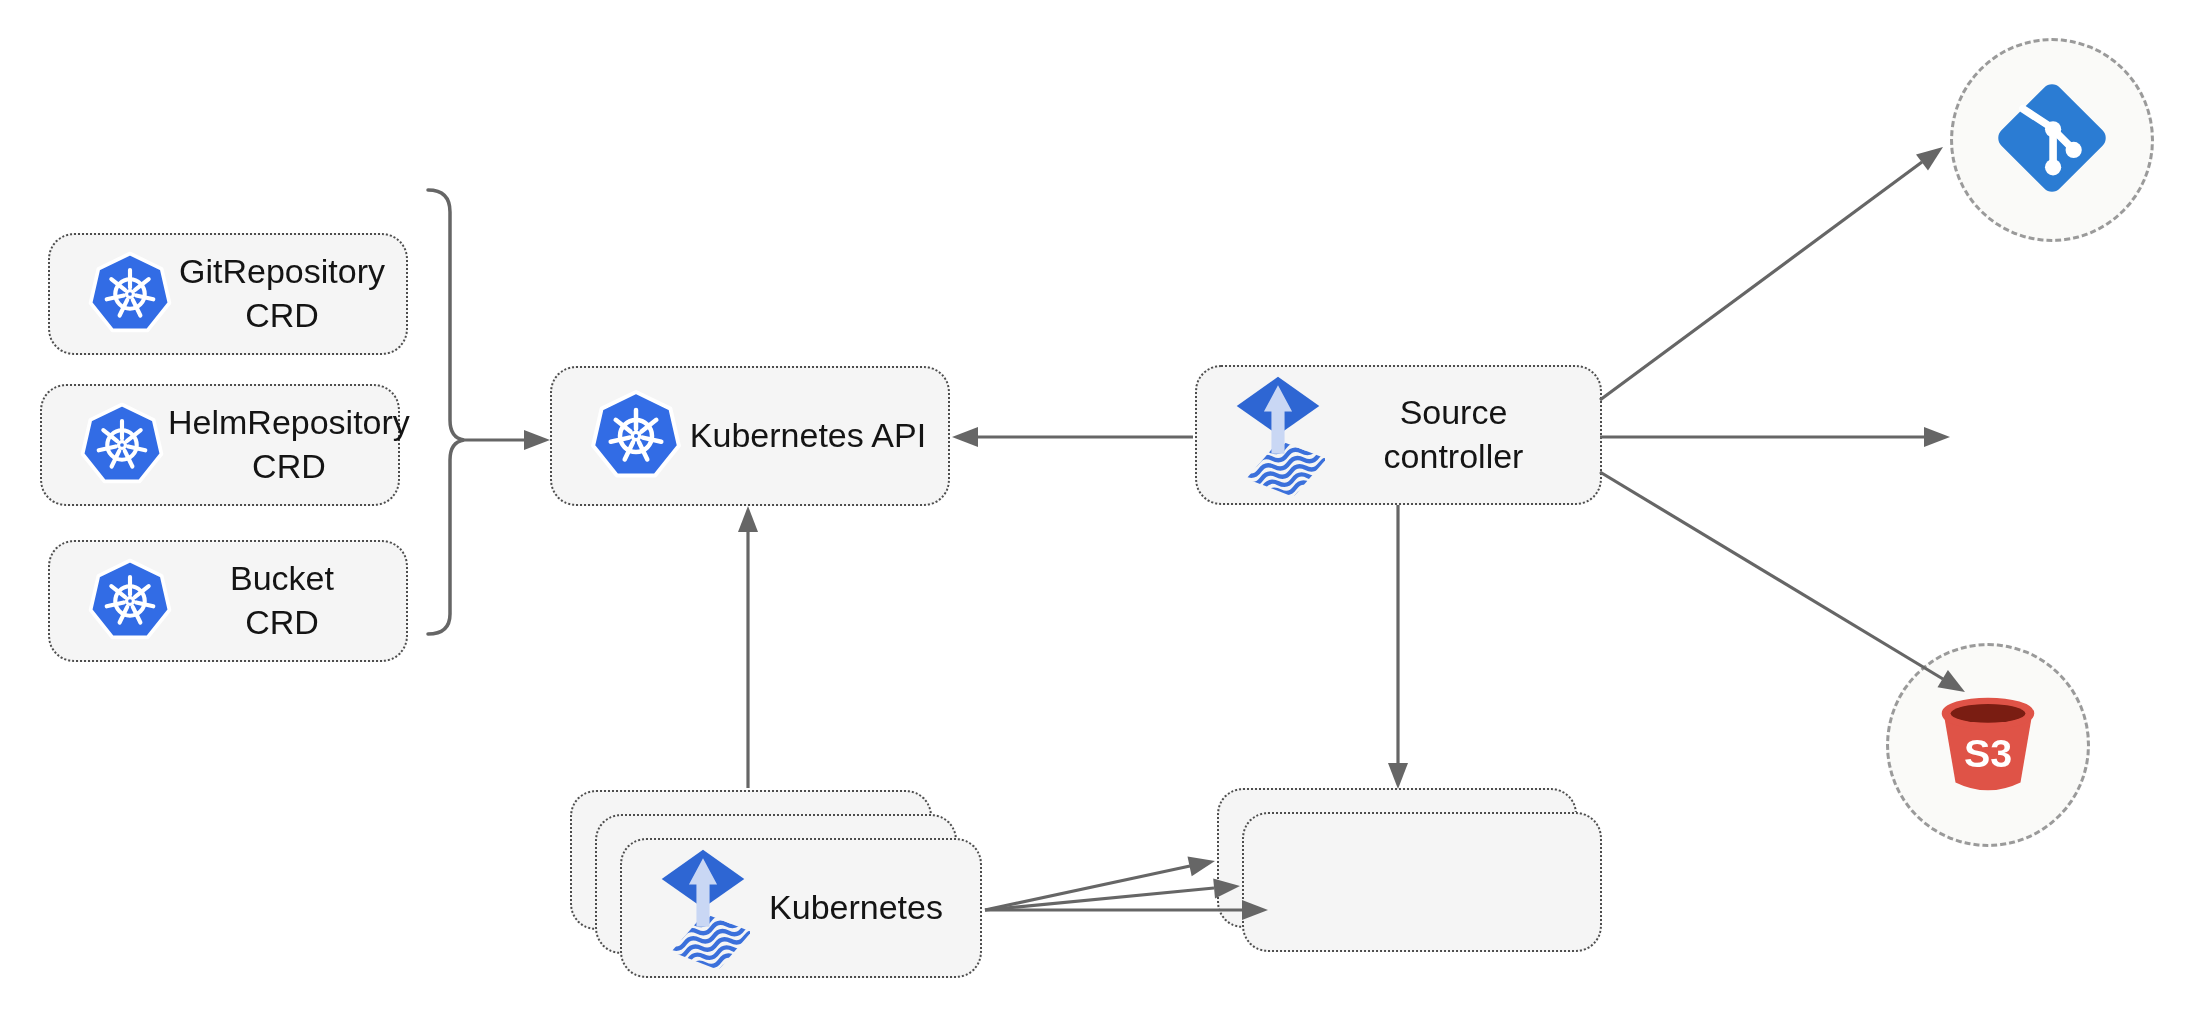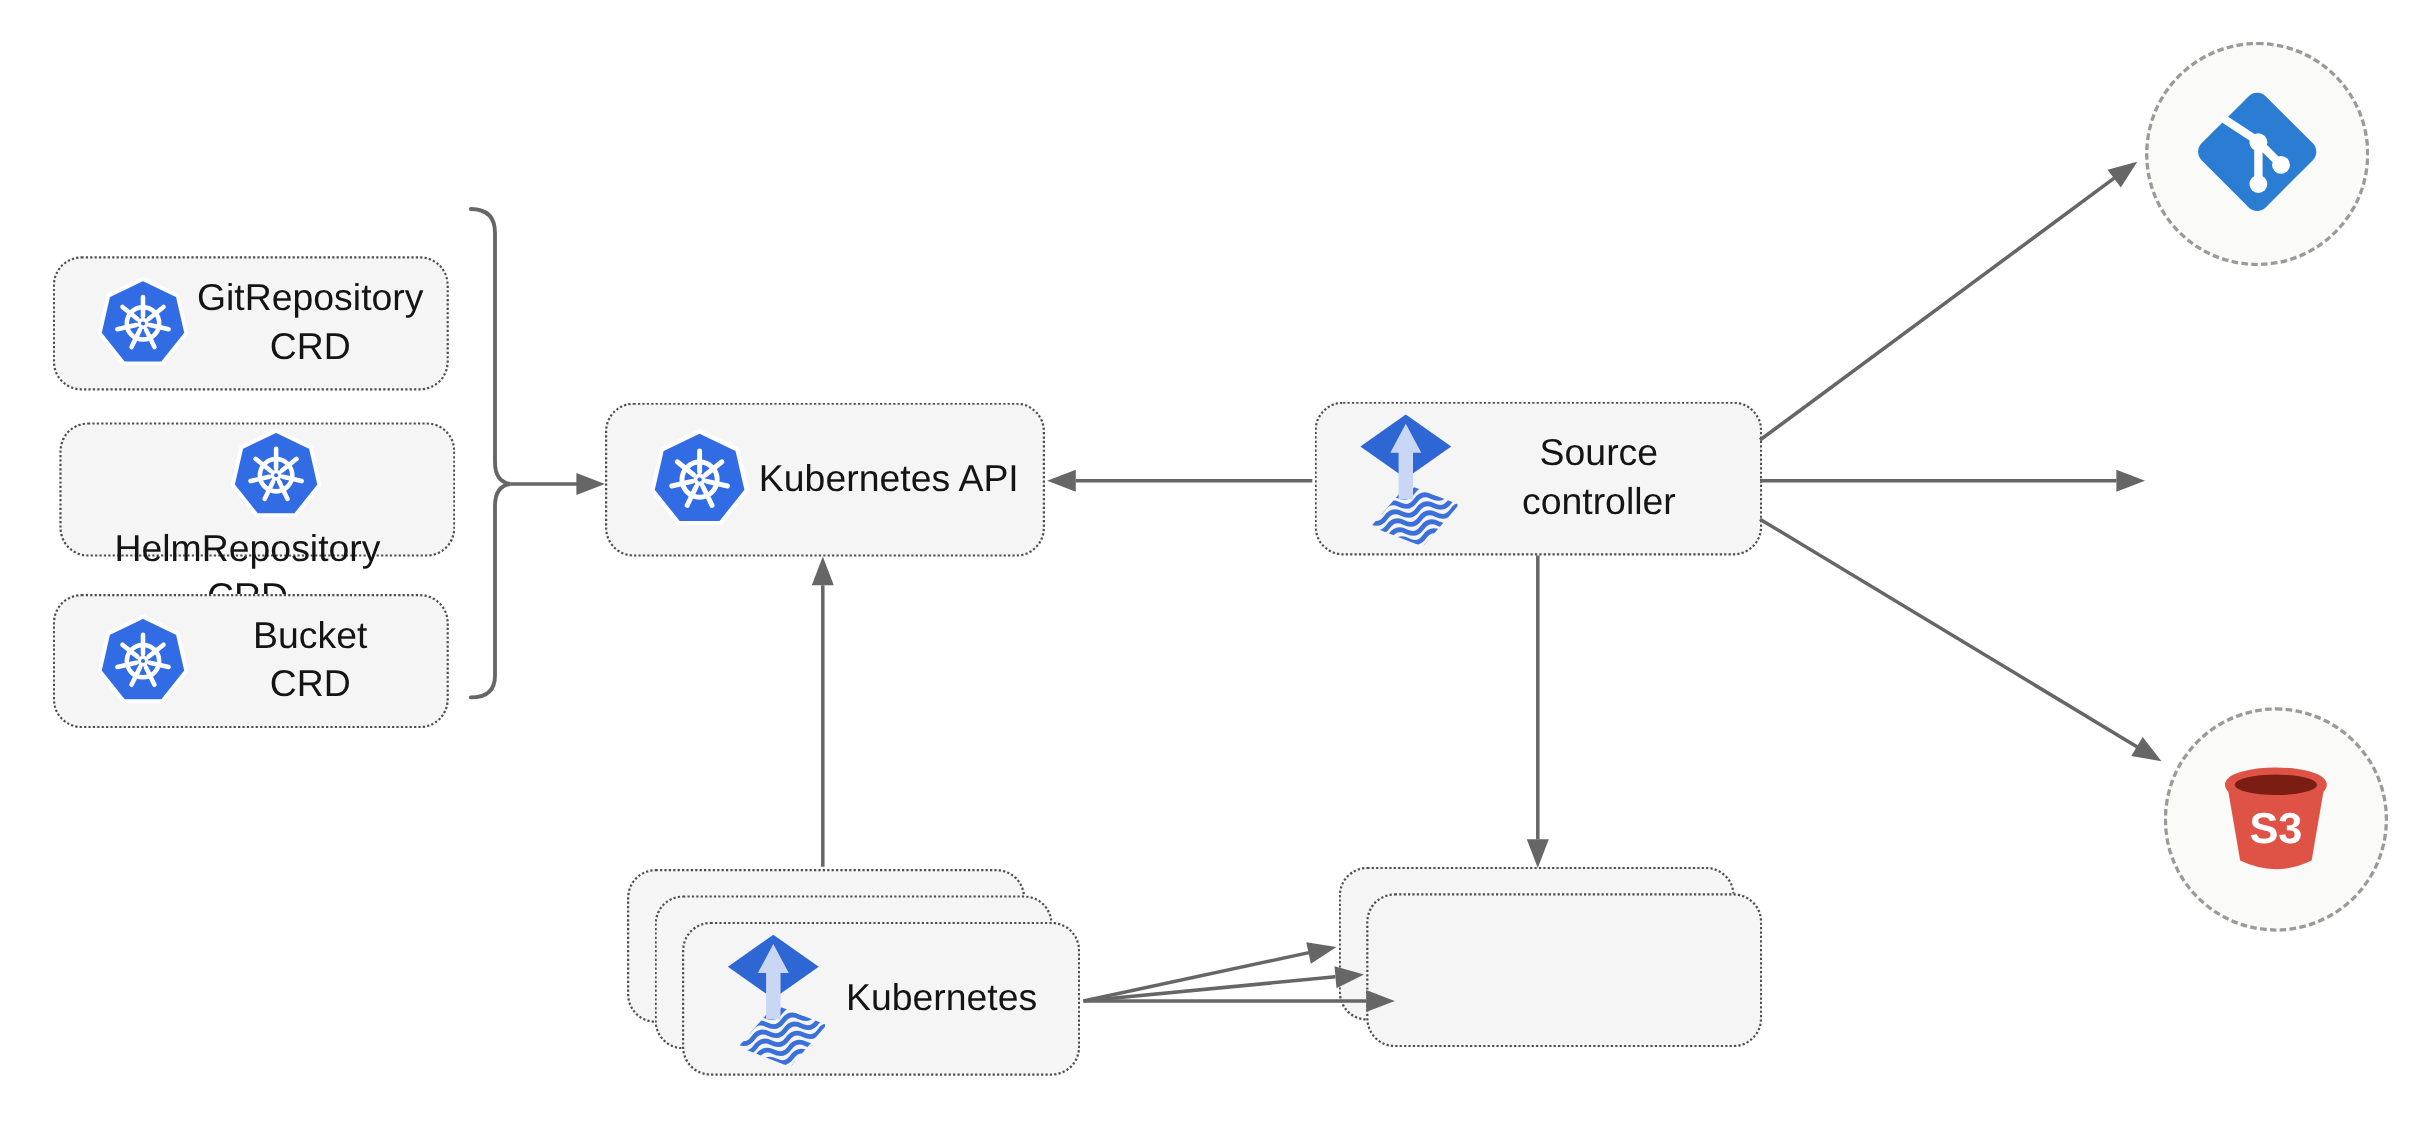--- a/index.html
+++ b/index.html
@@ -142,21 +142,21 @@
             <line x1="-6.8" y1="1.6" x2="-25.3" y2="5.8"></line>
           <line x1="-5.5" y1="-4.4" x2="-20.3" y2="-16.2"></line>
         </g>
         <circle r="5.5" fill="#fff"></circle>
           <circle r="2" style="fill:var(--kubernetes-blue)"></circle>
       </svg>
     </span>
     <span class="label"><span>GitRepository</span><br><span>CRD</span></span>
   </div>
 
-  <div class="node" style="left:54px; top:384px; width:360px; height:122px;flex-direction:column;">
+  <div class="node" style="left:40px; top:384px; width:360px; height:122px;">
     <span class="icon-slot">
       <svg width="92" height="92" viewBox="-50 -50 100 100">
         <polygon points="0,-44 34.4,-27.4 42.9,9.8 19.1,39.6 -19.1,39.6 -42.9,9.8 -34.4,-27.4" style="fill:var(--kubernetes-blue)" stroke="#fff" stroke-width="4" stroke-linejoin="round"></polygon>
         <g stroke="#fff" stroke-width="4.5" stroke-linecap="round">
           <circle r="16" fill="none"></circle>
           <line x1="0" y1="-7" x2="0" y2="-26"></line>
             <line x1="5.5" y1="-4.4" x2="20.3" y2="-16.2"></line>
           <line x1="6.8" y1="1.6" x2="25.3" y2="5.8"></line>
             <line x1="3" y1="6.3" x2="11.3" y2="23.4"></line>
           <line x1="-3" y1="6.3" x2="-11.3" y2="23.4"></line>
@@ -271,21 +271,21 @@
           <line x1="1" y1="27" x2="1" y2="-1"></line>
         </g>
         <circle cx="1" cy="-8" r="7.5" fill="#fff"></circle>
         <circle cx="20" cy="11" r="7.5" fill="#fff"></circle>
         <circle cx="1" cy="27" r="7.5" fill="#fff"></circle>
       </svg>
     </span>
   </div>
 
 
-  <div class="ext-circle" style="left:1967px; top:643px;">
+  <div class="ext-circle" style="left:1886px; top:643px;">
     <span>
       <svg width="128" height="128" viewBox="-65 -65 130 130">
         <path d="M-45,-30 L-33,40 Q0,56 33,40 L45,-30 A45,13 0 0 0 -45,-30 Z" style="fill:var(--s3-red)"></path>
         <ellipse cx="0" cy="-30" rx="38" ry="9.5" style="fill:var(--s3-dark)"></ellipse>
         <ellipse cx="0" cy="-30" rx="44" ry="13" fill="none" style="stroke:var(--s3-red)" stroke-width="6"></ellipse>
         <text x="0" y="24" text-anchor="middle" font-size="40" font-weight="bold" font-family="Liberation Sans, sans-serif" fill="#ffffff">S3</text>
       </svg>
     </span>
   </div>
 

